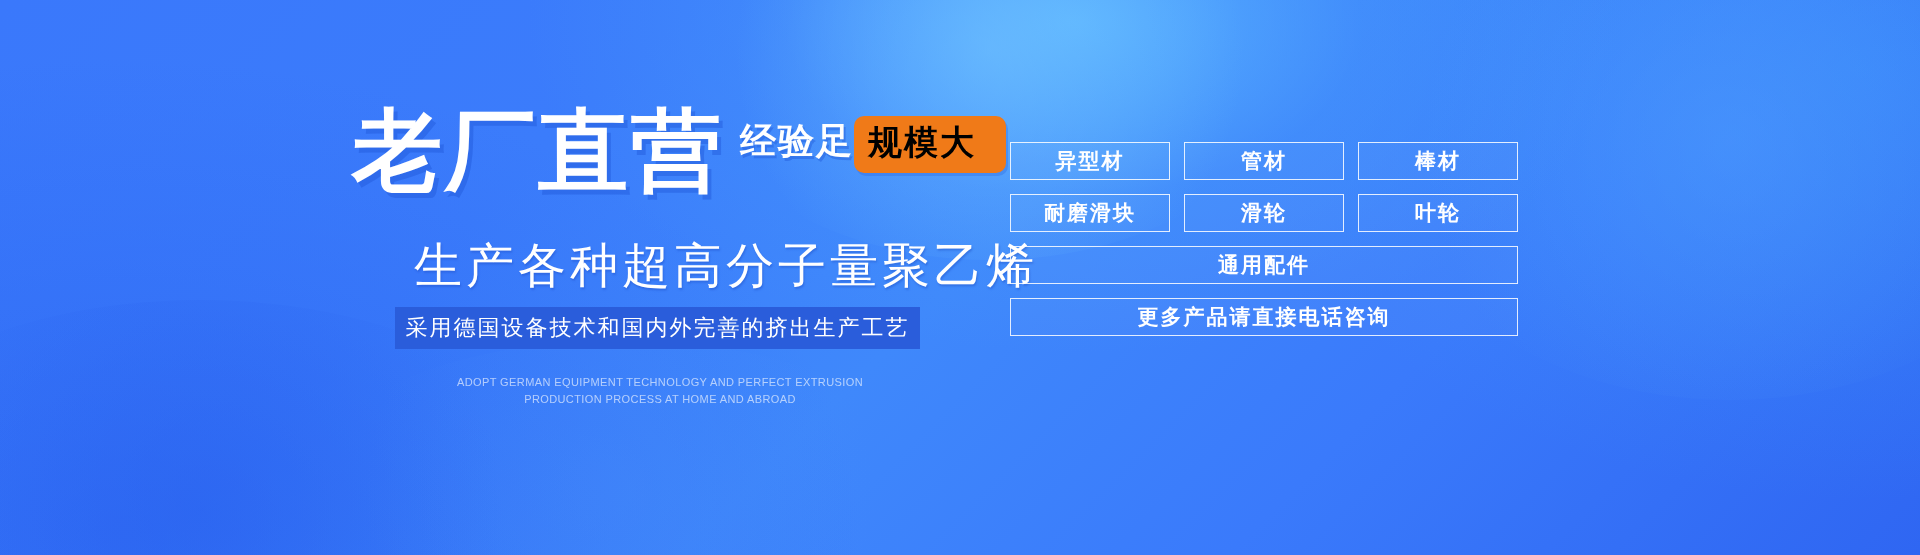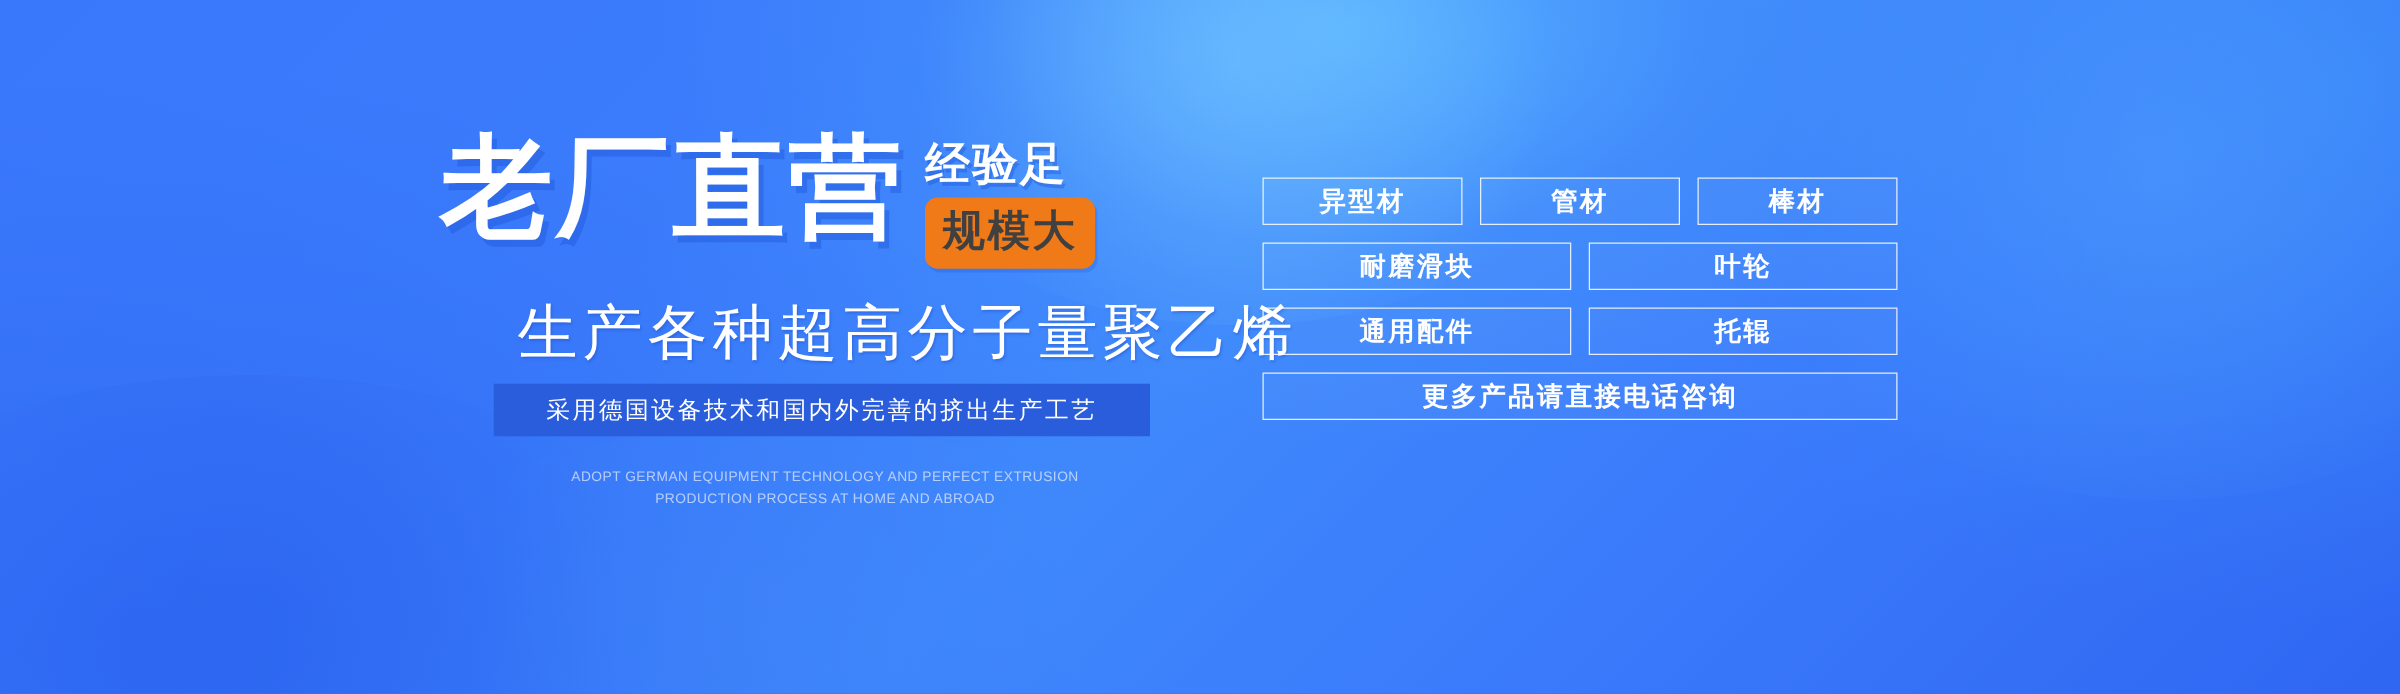--- a/index.html
+++ b/index.html
@@ -38,55 +38,55 @@
     position:absolute; left:352px; top:106px;
     display:flex; align-items:flex-start;
   }
   .main-title{
     font-size:90px; line-height:1.0; font-weight:bold; color:#ffffff;
     letter-spacing:3px;
     text-shadow:4px 5px 0 rgba(30,85,215,.42);
     white-space:nowrap;
   }
   .badges{
-    display:flex; flex-direction:column; 
+    display:flex; align-items:center;
     margin-left:16px; margin-top:4px;
   }
   .badge-top{
     font-size:36px; font-weight:bold; color:#ffffff; letter-spacing:2px;
     line-height:1.18;
     text-shadow:2px 3px 0 rgba(30,85,215,.40);
     white-space:nowrap;
   }
   .badge-bottom{
     margin-top:6px;
     background:#F07A18;
-    color:#404040; font-size:34px; font-weight:bold; letter-spacing:2px;
+    color:#000000; font-size:34px; font-weight:bold; letter-spacing:2px;
     border-radius:10px;
-    padding:4px 14px 7px 14px;
+    padding:4px 30px 7px 14px;
     white-space:nowrap;
     box-shadow:2px 3px 0 rgba(30,85,215,.25);
   }
 
   .sub-title{
     position:absolute; left:382px; top:234px;
     font-size:48px; font-weight:normal; color:#ffffff;
     letter-spacing:4px; white-space:nowrap;
     text-shadow:1px 2px 2px rgba(25,70,190,.35);
     margin-left:32px;
   }
 
   .strip{
     position:absolute; left:395px; top:307px;
     width:525px; height:42px;
     background:#2A5DDB;
     display:flex; align-items:center; justify-content:center;
   }
   .strip span{
-    color:#ffffff; font-size:19px; letter-spacing:2px; white-space:nowrap;
+    color:#ffffff; font-size:22px; letter-spacing:2px; white-space:nowrap;
   }
 
   .eng{
     position:absolute; left:380px; top:374px; width:560px;
     text-align:center;
     color:rgba(255,255,255,.62);
     font-size:11px; letter-spacing:.4px; line-height:1.55;
   }
   .eng div{ white-space:nowrap; }
 
@@ -144,26 +144,26 @@
   <div class="grid">
 
     <div class="grow">
       <div class="gbtn">异型材</div>
       <div class="gbtn">管材</div>
       <div class="gbtn">棒材</div>
     </div>
 
     <div class="grow">
       <div class="gbtn">耐磨滑块</div>
+      <div class="gbtn">滑轮</div>
       <div class="gbtn">叶轮</div>
     </div>
 
     <div class="grow">
       <div class="gbtn">通用配件</div>
-      <div class="gbtn">托辊</div>
     </div>
 
     <div class="grow">
       <div class="gbtn wide">更多产品请直接电话咨询</div>
     </div>
 
   </div>
 
 </div>
 

